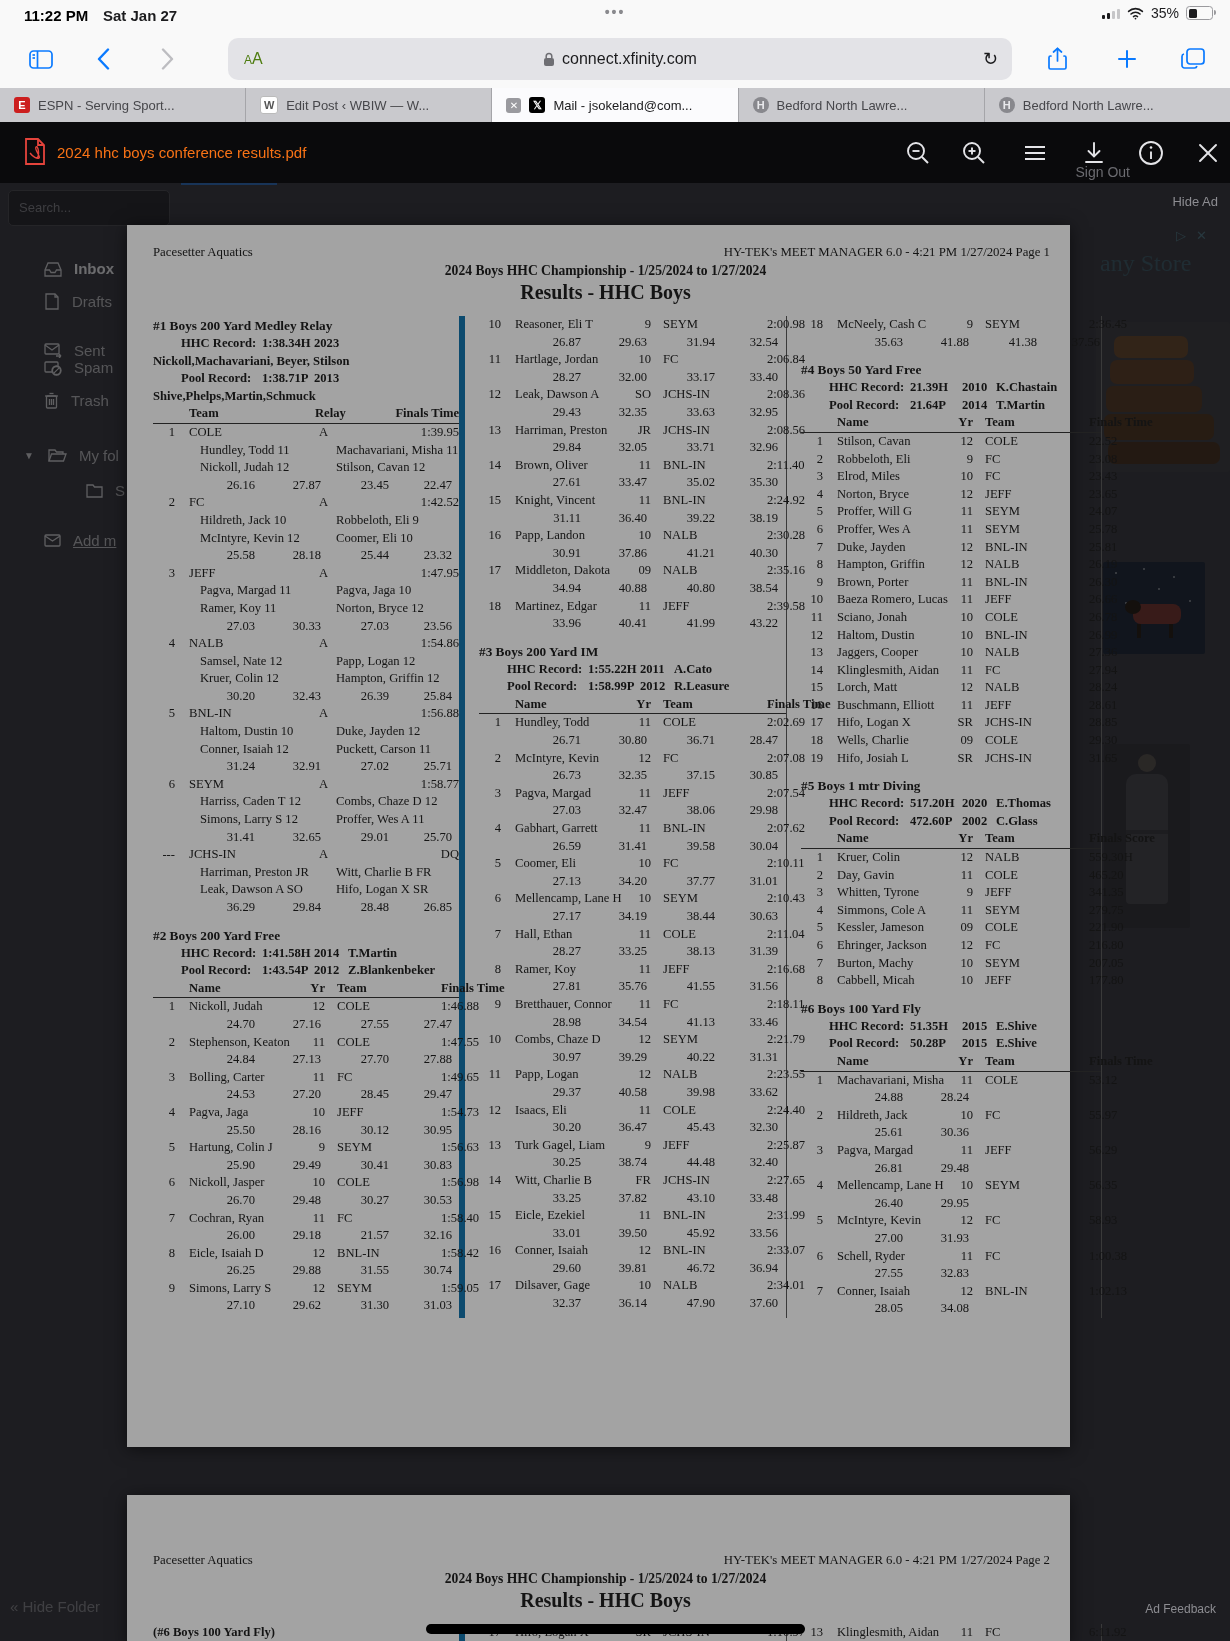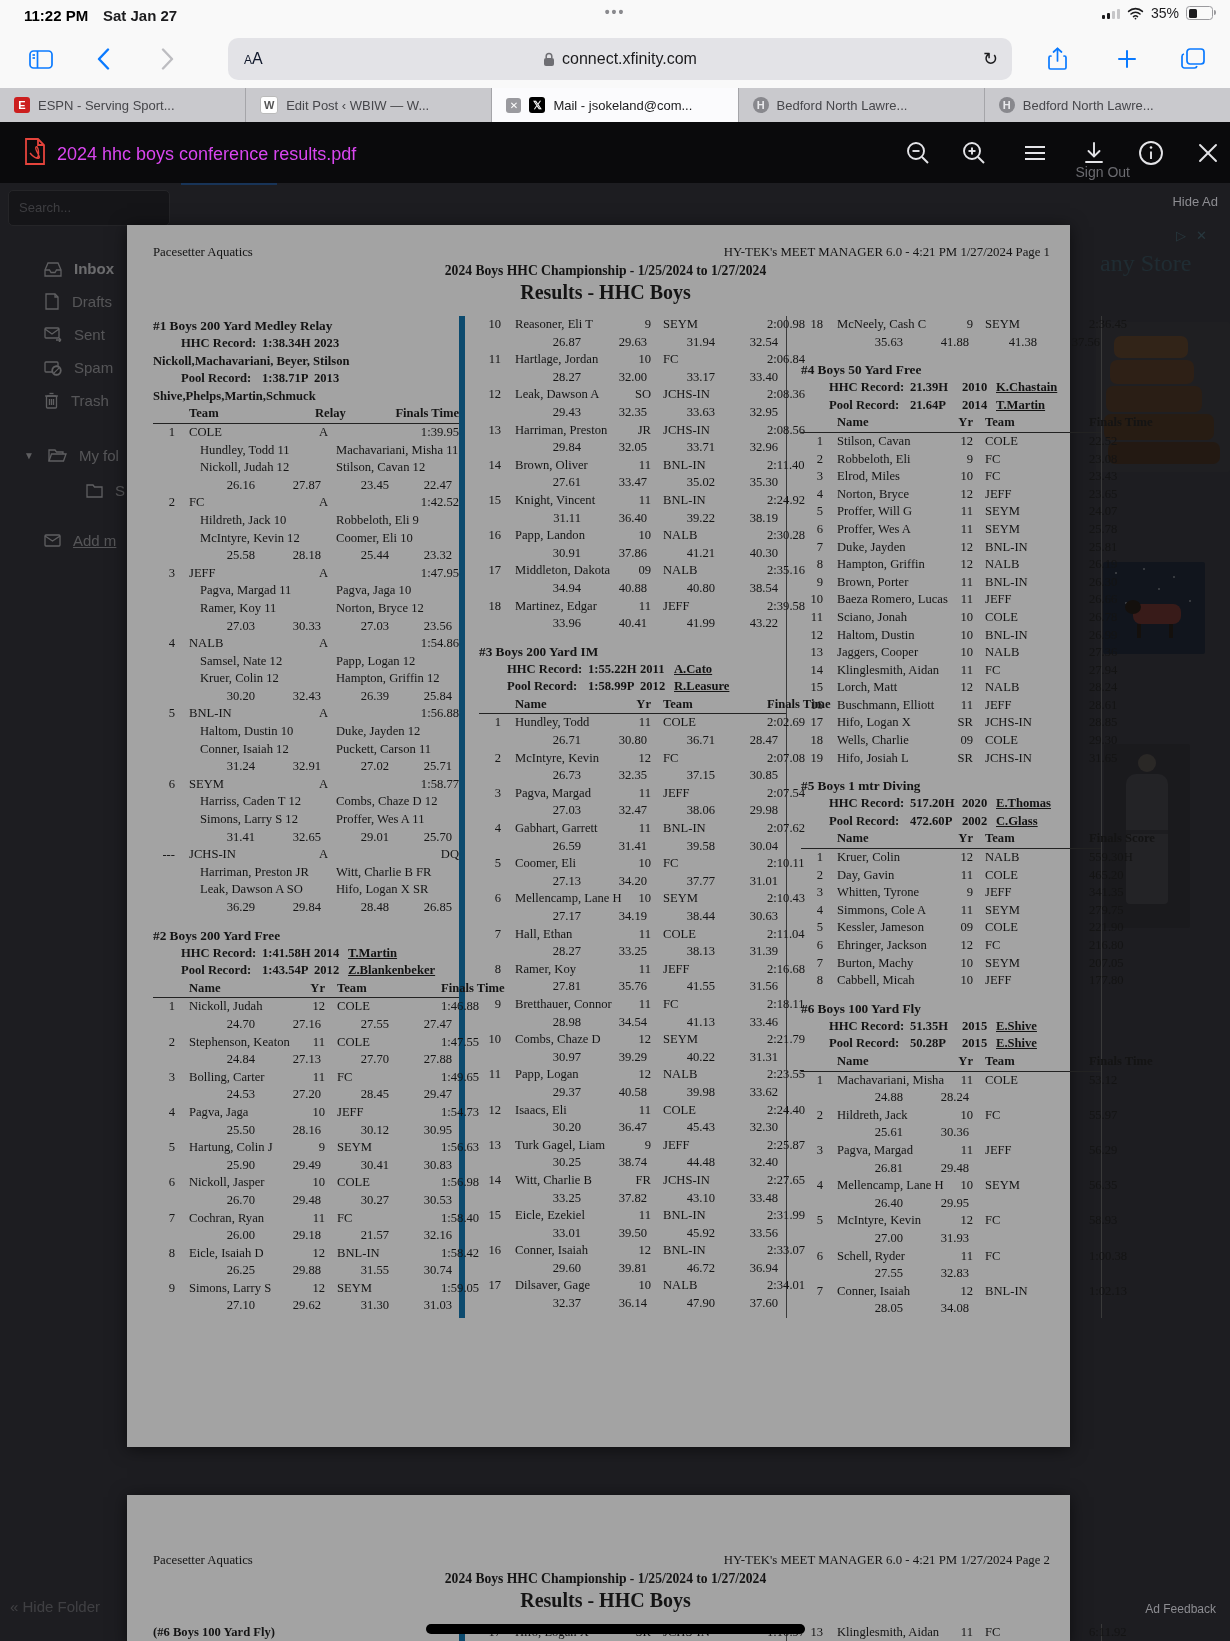--- a/index.html
+++ b/index.html
@@ -16,40 +16,40 @@
   .sig i.on{background:#1c1c1e;}
   .batt{position:relative;width:25px;height:12px;border:1px solid #9a9a9e;border-radius:3.5px;}
   .batt .fill{position:absolute;left:1.5px;top:1.5px;bottom:1.5px;width:35%;background:#1c1c1e;border-radius:1.5px;}
   .batt .cap{position:absolute;right:-4px;top:3px;width:2px;height:5px;background:#9a9a9e;border-radius:0 2px 2px 0;}
   .pct{font-size:14px;color:#1c1c1e;}
 
   
   .navbar{position:absolute;top:30px;left:0;width:1230px;height:58px;background:#f9f9f9;z-index:10;}
   .nav-ic{position:absolute;top:14px;width:30px;height:30px;display:flex;align-items:center;justify-content:center;cursor:pointer;}
   .urlpill{position:absolute;left:228px;top:8px;width:784px;height:42px;background:#e3e3e7;border-radius:10px;display:flex;align-items:center;}
-  .aa{position:absolute;left:16px;font-size:16px;color:#0f172a;letter-spacing:0;}
+  .aa{position:absolute;left:16px;font-size:16px;color:#4d7c0f;letter-spacing:0;}
   .aa small{font-size:12px;}
   .urlcenter{margin:0 auto;display:flex;align-items:center;gap:7px;font-size:16px;color:#1b1b1d;}
   .reload{position:absolute;right:14px;font-size:18px;color:#1b1b1d;}
 
   
   .tabbar{position:absolute;top:88px;left:0;width:1230px;height:34px;background:#b9b9be;display:flex;z-index:10;}
   .tab{flex:1;display:flex;align-items:center;gap:8px;padding:0 14px;background:#c9c9cd;border-right:1px solid #a5a5a9;font-size:13px;color:#47474b;overflow:hidden;white-space:nowrap;cursor:pointer;}
   .tab.active{background:#fbfbfd;color:#1b1b1d;}
   .fav{flex:0 0 16px;width:16px;height:16px;border-radius:3px;display:flex;align-items:center;justify-content:center;font-size:11px;font-weight:bold;}
   .fav.circle{border-radius:50%;}
   .tabclose{flex:0 0 15px;width:15px;height:15px;border-radius:3px;background:#9a9a9f;color:#fff;font-size:10px;line-height:15px;text-align:center;}
 
   
   .viewer{position:absolute;top:122px;left:0;width:1230px;height:1519px;background:#39393e;overflow:hidden;}
   .backdrop{position:absolute;inset:0;background:rgba(8,8,10,0.55);z-index:2;}
 
   
   .pdftoolbar{position:absolute;top:0;left:0;width:1230px;height:61px;background:#0a0a0c;z-index:4;}
-  .pdfname{position:absolute;left:57px;top:22px;font-size:18px;color:#d946ef;}
+  .pdfname{position:absolute;left:57px;top:22px;font-size:15px;color:#f97316;}
   .tb-ic{position:absolute;top:16px;width:30px;height:30px;display:flex;align-items:center;justify-content:center;cursor:pointer;}
   .signout{position:absolute;right:100px;top:42px;color:#6b6b70;font-size:14px;z-index:4;}
 
   
   .bg-el{z-index:1;}
   .searchbox{position:absolute;left:8px;top:68px;width:150px;height:34px;background:#26262a;border:1px solid #4a4a4f;border-radius:5px;color:#7e7e84;font-size:13px;line-height:34px;padding-left:10px;z-index:1;}
   .blueline{position:absolute;left:181px;top:59px;width:96px;height:4px;background:#2d6bb8;z-index:1;}
   .sideitem{position:absolute;left:44px;display:flex;align-items:center;gap:12px;color:#b4b4b8;font-size:15px;z-index:1;white-space:nowrap;}
   .sideitem.bold{font-weight:bold;color:#e6e6e9;}
   .sideitem .caret{color:#c9c9cd;font-size:10px;margin-right:2px;}
@@ -82,21 +82,21 @@
   .pdf-col{font-family:"Liberation Serif",serif;font-size:12.6px;}
   .colA{width:306px;border-right:6px solid #0c4a6e;}
   .colB{width:307px;padding-left:14px;border-right:1px solid #3a3a3a;}
   .colC{width:300px;padding-left:14px;border-right:1px solid #3a3a3a;}
   .pline{display:flex;height:17.6px;line-height:17.4px;white-space:nowrap;}
   .gapline{height:9px;}
   .ev{font-weight:bold;font-size:13.3px;height:19px;line-height:19px;}
   .hold,.cont{font-weight:bold;}
   .rec{padding-left:28px;}
   .rec span{font-weight:bold;}
-  .rl1{width:81px;}.rm{width:52px;}.ry{width:34px;}.rh{flex:1;min-width:0;text-decoration:underline;}
+  .rl1{width:81px;}.rm{width:52px;}.ry{width:34px;}.rh{flex:1;min-width:0;}
   .th3,.th4{font-weight:bold;border-bottom:1.6px solid #222;}
   .pl{width:22px;text-align:right;}
   .nm{margin-left:14px;width:104px;}
   .th3 .nm{width:126px;}
   .yr{width:32px;text-align:right;}
   .tm{width:104px;padding-left:12px;}
   .ft{flex:1;text-align:right;min-width:0;}
   .rnm{margin-left:14px;width:112px;}
   .rl{width:70px;padding-left:18px;}
   .th3 .rl{padding-left:0;}
@@ -227,21 +227,21 @@
         </svg>
       <span class="lbl">Inbox</span>
     </div>
     <div class="sideitem" style="top:171px">
       <svg width="16" height="17" viewBox="0 0 16 17" fill="none" stroke="#c9c9cd" stroke-width="1.3">
           <path d="M2 1h9l3 3v12H2z"></path>
           <path d="M11 1v3h3"></path>
         </svg>
       <span class="lbl">Drafts</span>
     </div>
-    <div class="sideitem" style="top:204px">
+    <div class="sideitem" style="top:220px">
       <svg width="18" height="15" viewBox="0 0 18 15" fill="none" stroke="#c9c9cd" stroke-width="1.3">
           <rect x="1" y="1" width="14" height="10" rx="1"></rect>
           <path d="M1 2l7 5 7-5"></path>
           <path d="M12 13h5m0 0-2-2m2 2-2 2"></path>
         </svg>
       <span class="lbl">Sent</span>
     </div>
     <div class="sideitem" style="top:237px">
       <svg width="18" height="16" viewBox="0 0 18 16" fill="none" stroke="#c9c9cd" stroke-width="1.3">
           <rect x="1" y="2" width="13" height="10" rx="1"></rect>

